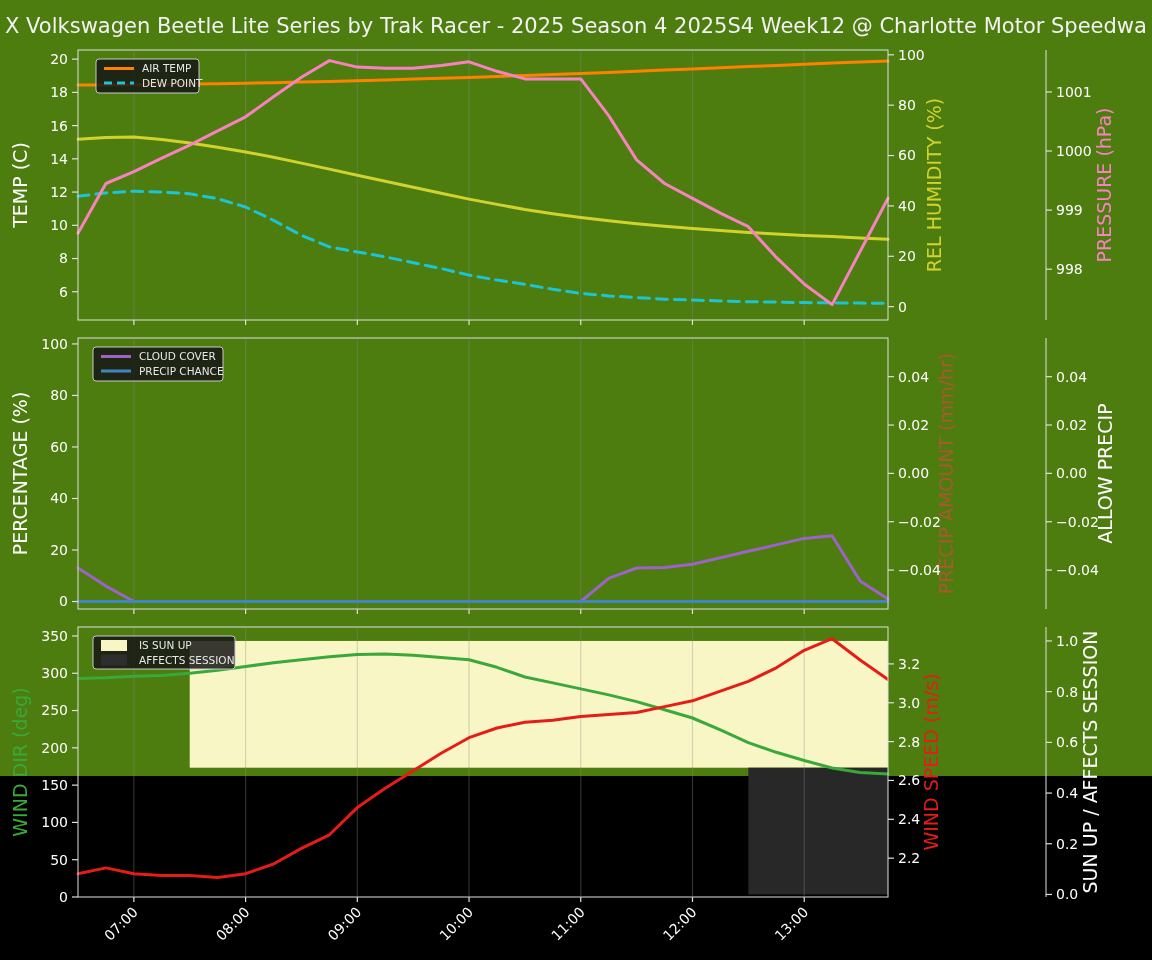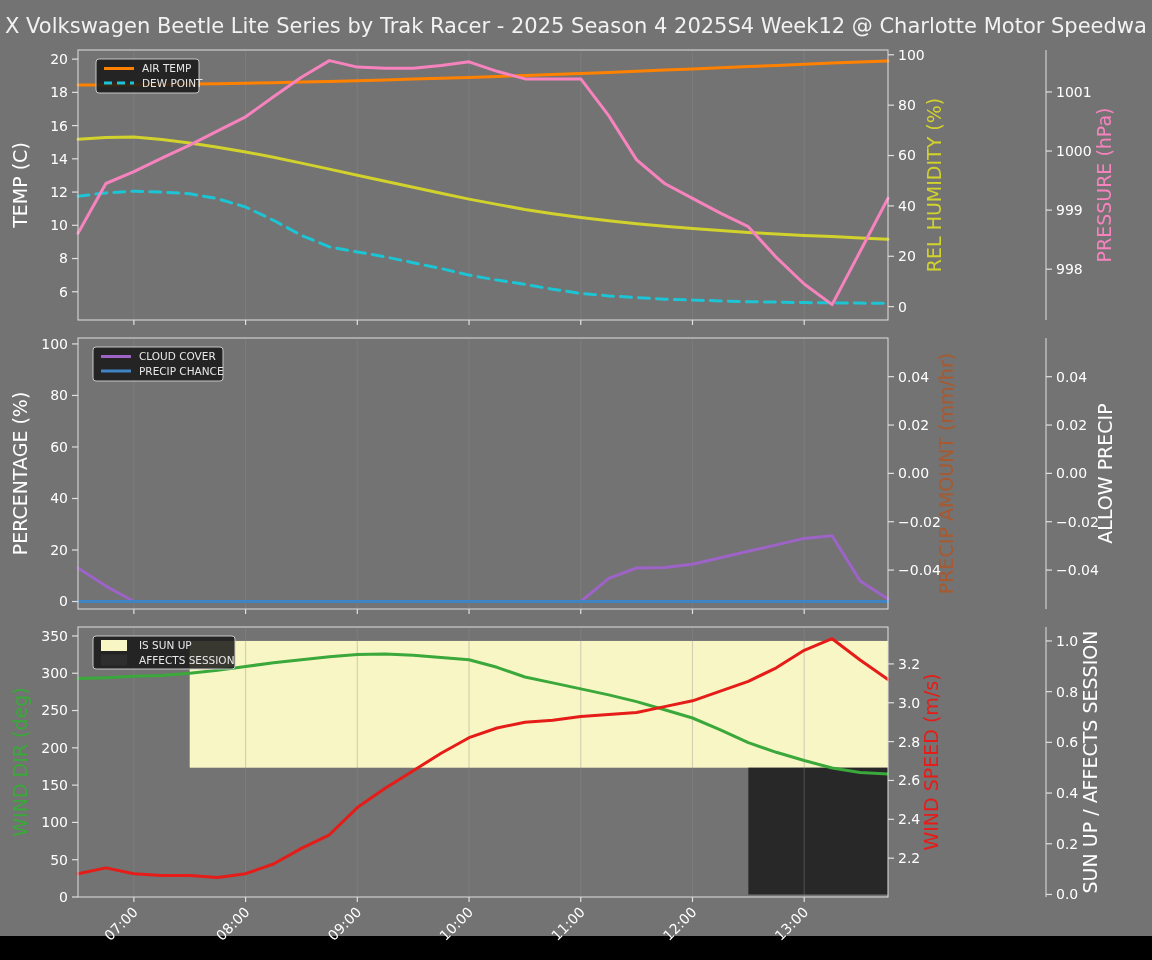--- a/index.html
+++ b/index.html
@@ -1,17 +1,17 @@
 <!DOCTYPE html>
 <html><head>
 <meta charset="utf-8">
 <style>
   html,body{margin:0;padding:0;background:#000;width:1152px;height:960px;overflow:hidden;}
   body{font-family:"DejaVu Sans", sans-serif;}
-  #fig{position:relative;width:1152px;height:936px;background:#737373;}
+  #fig{position:relative;width:1152px;height:776px;background:#4d7c0f;}
   #chart-title{position:absolute;top:14px;left:0;width:1152px;text-align:center;
     color:#f2f2f2;font-size:21px;white-space:nowrap;}
   svg{position:absolute;top:0;left:0;}
   text{font-family:"DejaVu Sans", sans-serif;}
 </style>
 </head>
 <body>
 
 <div id="fig">
   <div id="chart-title">X Volkswagen Beetle Lite Series by Trak Racer - 2025 Season 4 2025S4 Week12 @ Charlotte Motor Speedwa</div>

